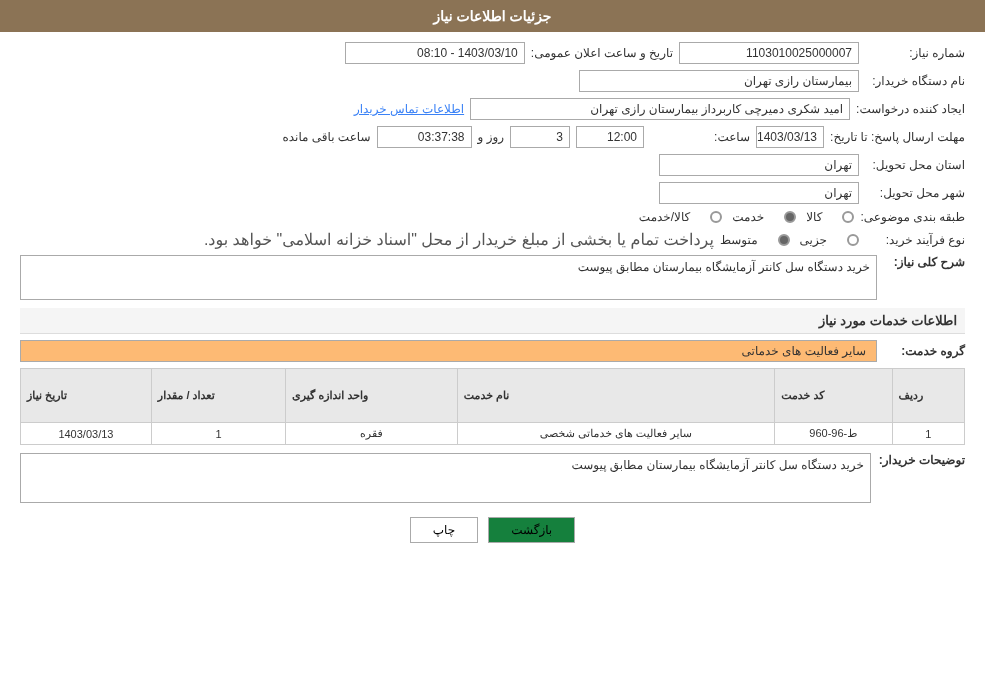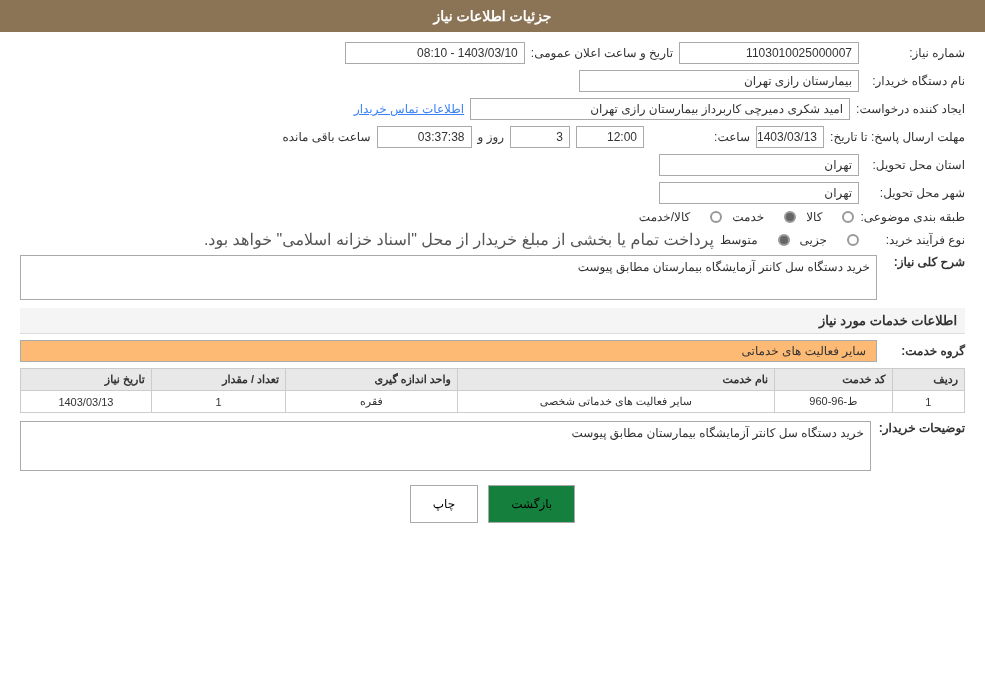--- a/index.html
+++ b/index.html
@@ -117,22 +117,22 @@
     }
     .table-container {
       width: 100%;
       border-collapse: collapse;
       margin-bottom: 8px;
       font-size: 11px;
     }
     .table-container th {
       background: #e8e8e8;
       border: 1px solid #ccc;
-      padding: 4px 6px;
-      text-align: right;
+      padding: 20px 6px;
+      text-align: left;
       font-weight: bold;
     }
     .table-container td {
       border: 1px solid #ccc;
       padding: 4px 6px;
       text-align: center;
     }
     .table-row-data td {
       background: #fff;
     }
@@ -154,21 +154,21 @@
       white-space: nowrap;
       min-width: 80px;
     }
     .footer-buttons {
       display: flex;
       justify-content: center;
       gap: 10px;
       margin: 14px 0 10px 0;
     }
     .btn {
-      padding: 11px 22px;
+      padding: 5px 22px;
       border: 1px solid #aaa;
       cursor: pointer;
       font-family: Tahoma, Arial, sans-serif;
       font-size: 12px;
     }
     .btn-print {
       background: #fff;
     }
     .btn-back {
       background: #15803d;

